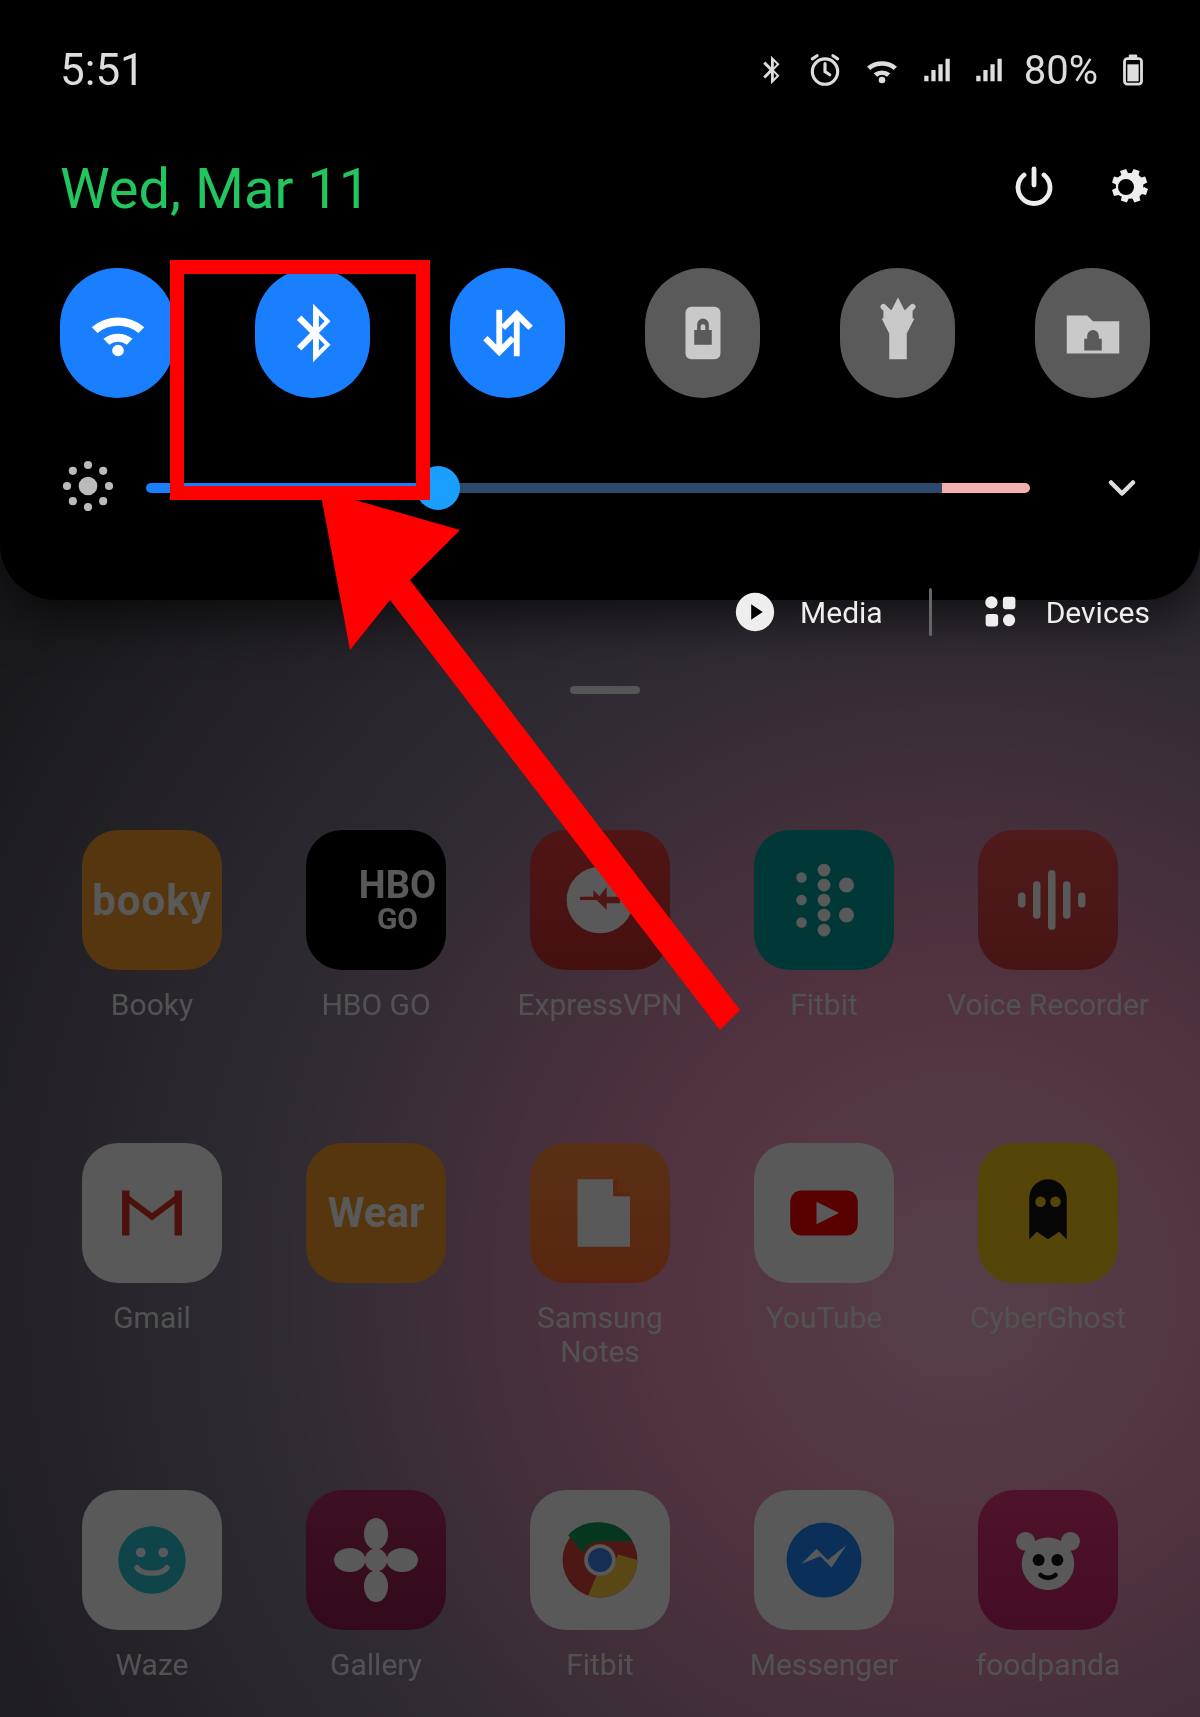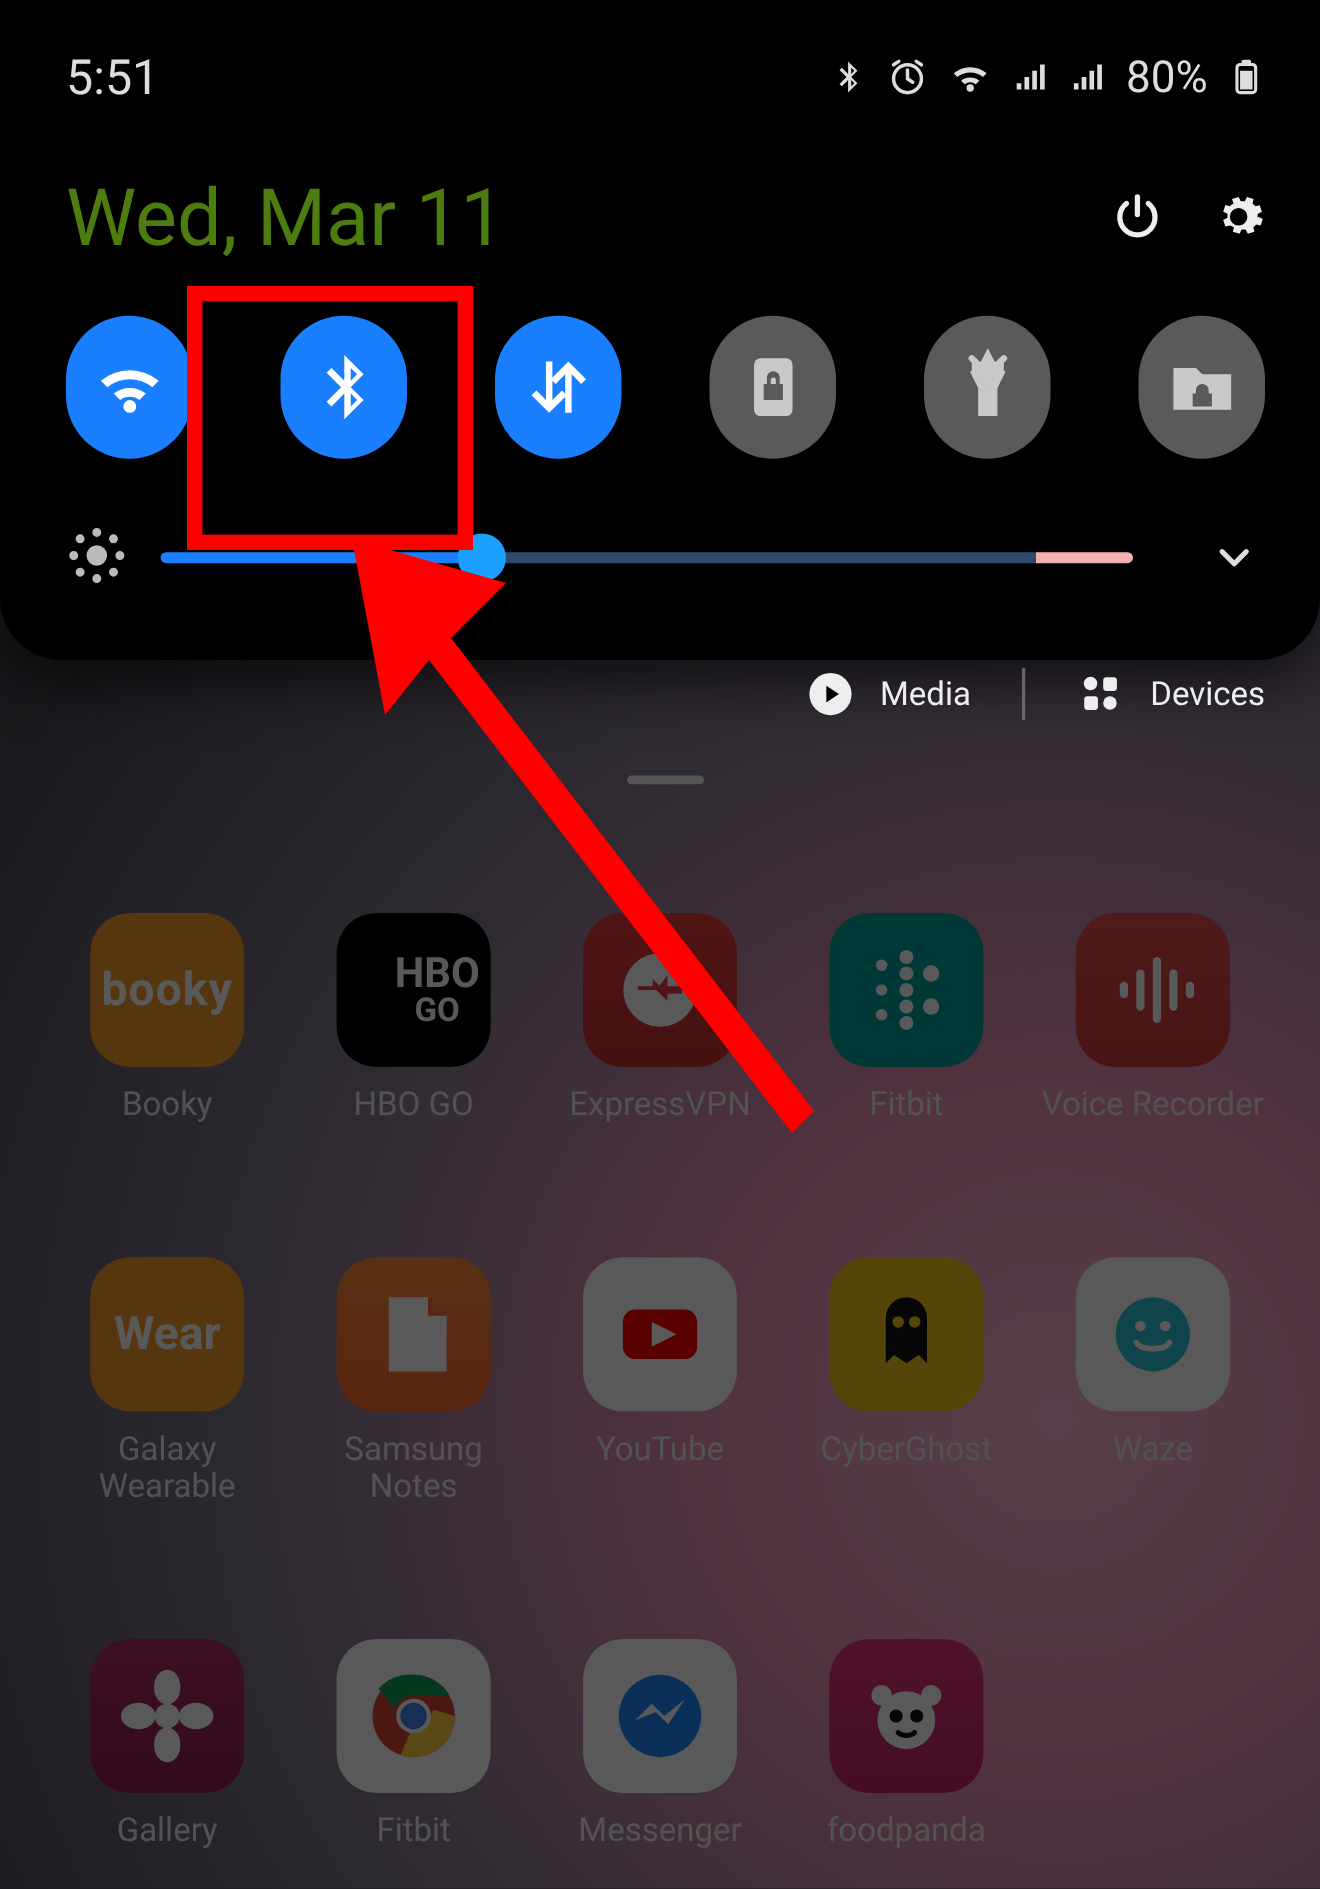--- a/index.html
+++ b/index.html
@@ -48,21 +48,21 @@
     border-bottom-left-radius: 56px; border-bottom-right-radius: 56px;
     padding: 30px 50px 24px 60px;
     color: #fff;
     height: 600px;
     box-shadow: 0 20px 50px rgba(0,0,0,0.6);
   }
   .statusbar { display:flex; justify-content:space-between; align-items:center; height:80px; font-size:44px; color:#ddd; }
   .sb-right { display:flex; align-items:center; gap:18px; font-size:40px; }
   .sb-right svg { fill:#ddd; }
   .date-row { display:flex; justify-content:space-between; align-items:center; margin-top:46px; }
-  .date { font-size:72px; font-weight:400; color:#4d7c0f; }
+  .date { font-size:56px; font-weight:400; color:#22c55e; }
   .dr-icons { display:flex; gap:44px; align-items:center; }
   .dr-icons svg { width:48px; height:48px; fill:#eee; }
 
   .toggles { display:flex; gap:80px; margin-top:46px; align-items:center; padding-left: 0;}
   .toggle {
     width: 130px; height: 130px; border-radius: 65px;
     display:flex; align-items:center; justify-content:center;
   }
   .toggle.on { background:#1a7fff; }
   .toggle.off { background:#5a5a5a; }
@@ -149,22 +149,30 @@
             <rect x="8" y="7" width="2" height="10" rx="1"></rect>
             <rect x="12" y="4" width="2" height="16" rx="1"></rect> 
             <rect x="16" y="7" width="2" height="10" rx="1"></rect>
             <rect x="20" y="10" width="2" height="4" rx="1"></rect>
           </svg>
       </div>
       <div class="label">Voice Recorder</div>
     </div>
 
     <div class="app">
+      <div class="icon ic-gmail">
+        <svg viewBox="0 0 24 24" width="90" height="90">
+            <path fill="#d93025" d="M4 6l8 6 8-6v2l-8 6-8-6z"></path>
+            <path fill="#d93025" d="M4 6h2v12H4zM18 6h2v12h-2z"></path>
+          </svg>
+      </div>
+      <div class="label">Gmail</div>
+    </div>
+    <div class="app">
       <div class="icon ic-wear">Wear</div>
-      <div class="label">Galaxy Wearable</div>
     </div>
     <div class="app">
       <div class="icon ic-notes">
         <svg viewBox="0 0 24 24" width="90" height="90" fill="#fff">
             <path d="M6 3h10l4 4v14H6zM16 3v4h4" fill="#fff"></path>
             <path d="M16 3v4h4" fill="none" stroke="#ff6a2a" stroke-width="1"></path>
           </svg>
       </div>
       <div class="label">Samsung Notes</div>
     </div>

